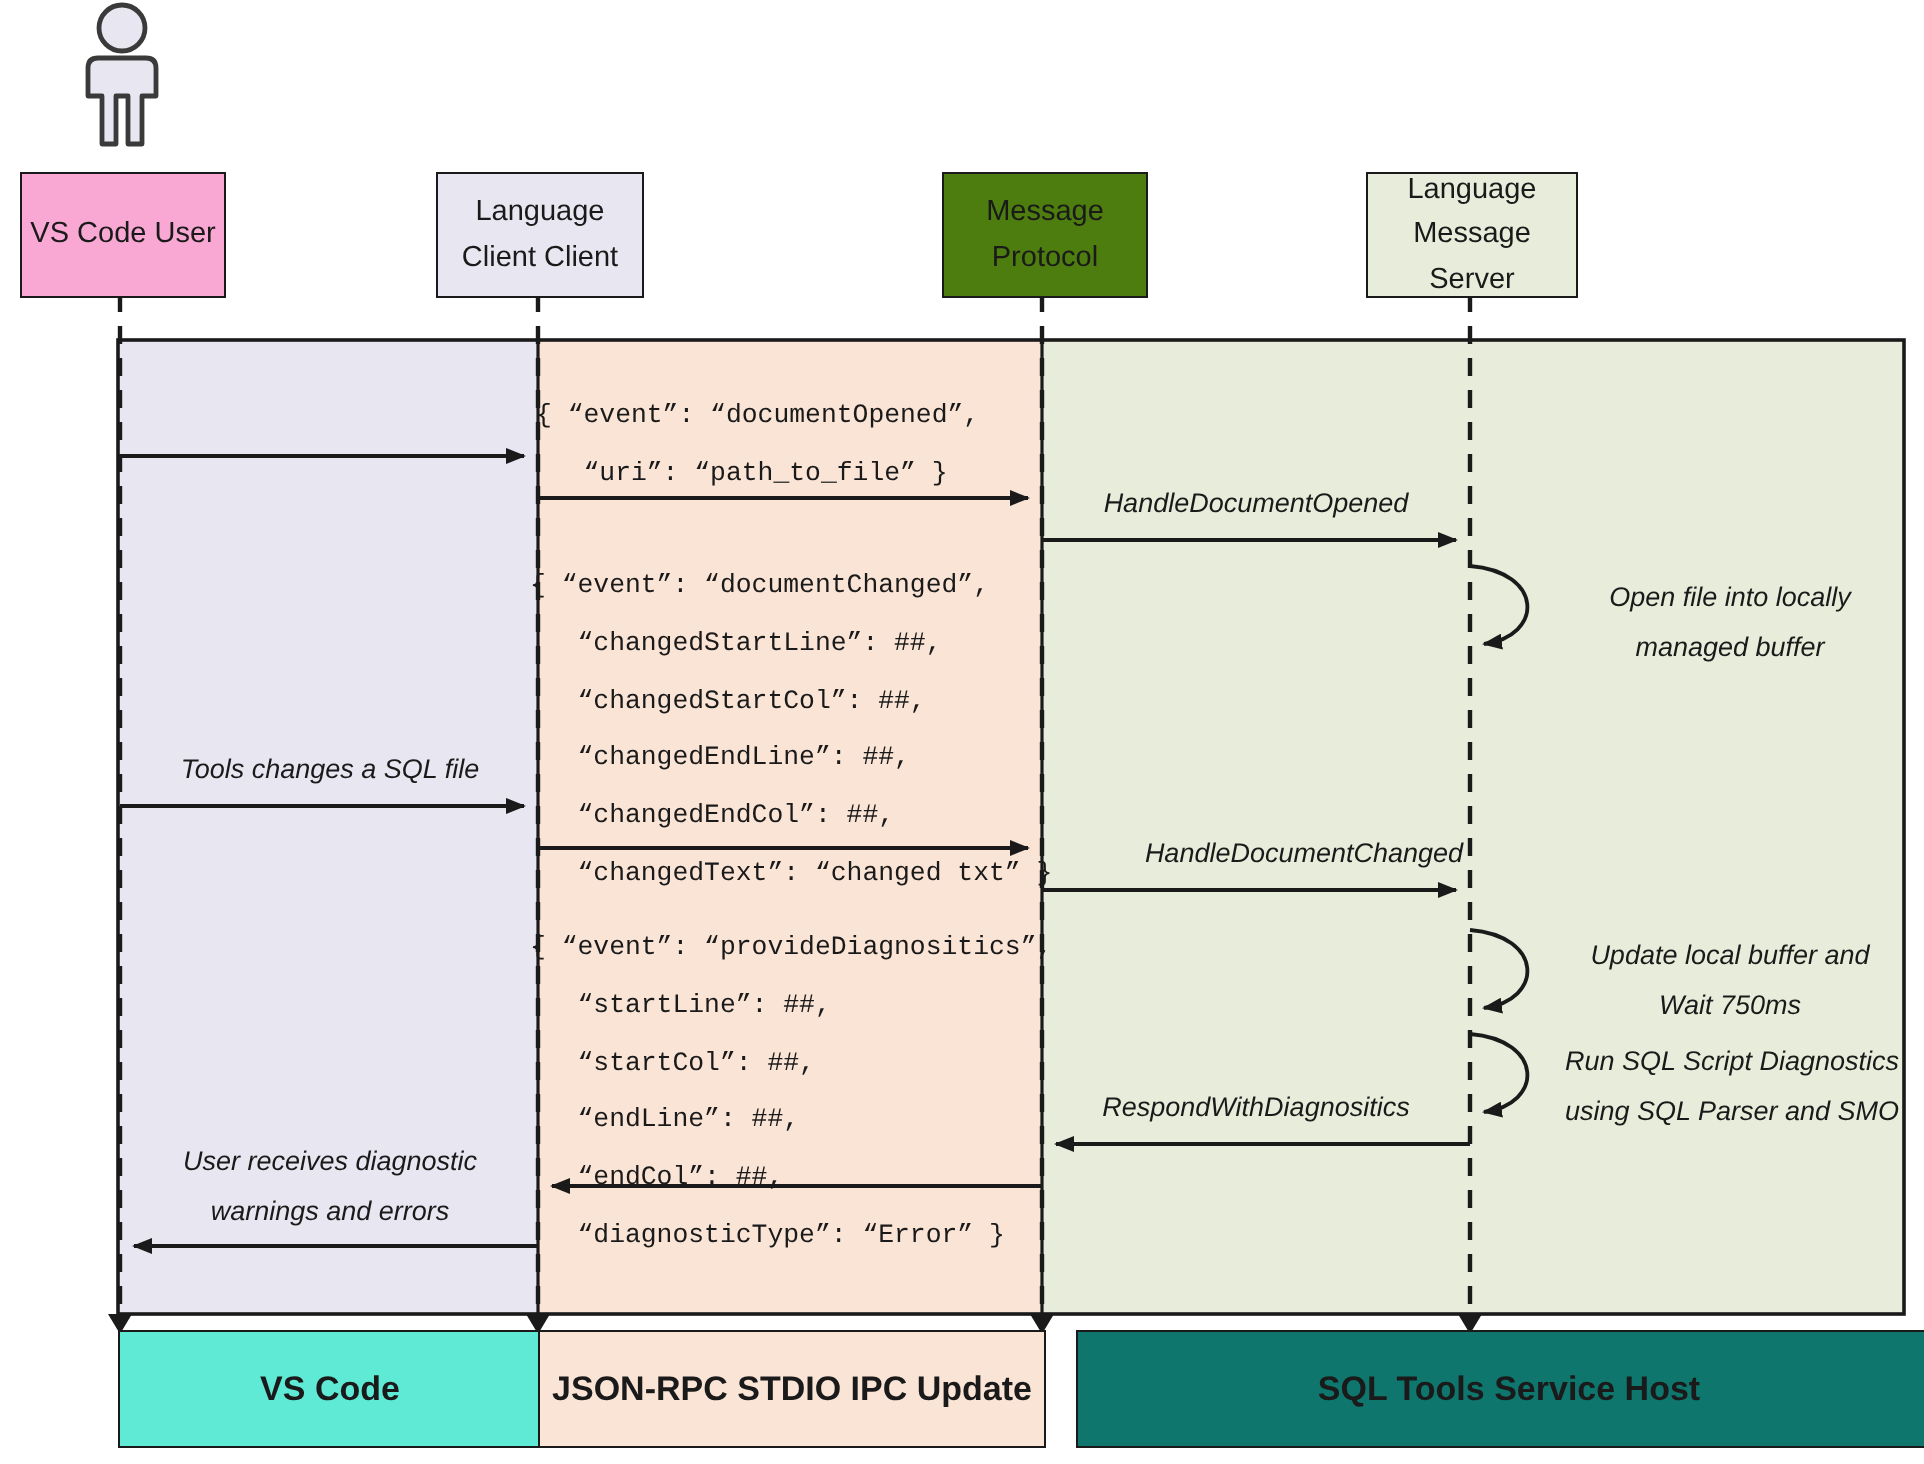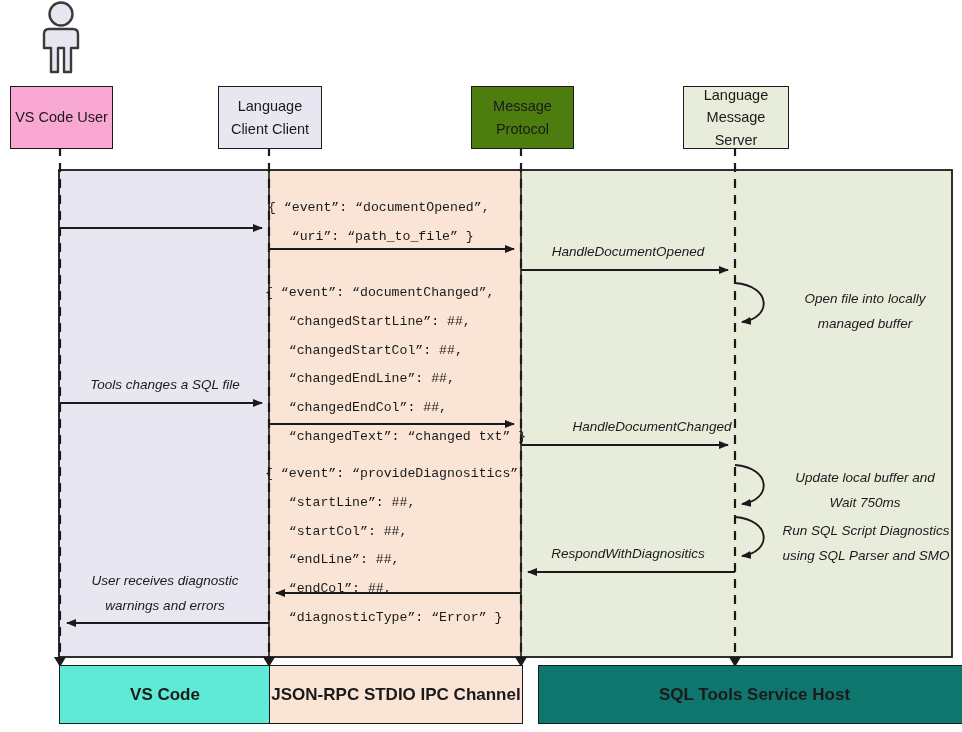--- a/index.html
+++ b/index.html
@@ -111,21 +111,21 @@
 
   <div class="phead" style="left:683px;top:86px;width:104px;height:61px;background:#e7edda;">
     <span>Language</span>
     <span>Message Server</span>
   </div>
 
   <div class="foot" style="left:59px;top:665px;width:210px;height:57px;background:#5eead4;">
     <span>VS Code</span>
   </div>
   <div class="foot" style="left:269px;top:665px;width:252px;height:57px;background:#fae4d6;">
-    <span>JSON-RPC STDIO IPC Channel</span>
+    <span>JSON-RPC STDIO IPC Update</span>
   </div>
   <div class="foot" style="left:538px;top:665px;width:431px;height:57px;background:#0f766e;">
     <span>SQL Tools Service Host</span>
   </div>
 
 
   <div class="ital" style="left:60px;top:373px;width:210px;">Tools changes a SQL file</div>
 
   <div class="ital" style="left:55px;top:569px;width:220px;">User receives diagnostic
 warnings and errors</div>

